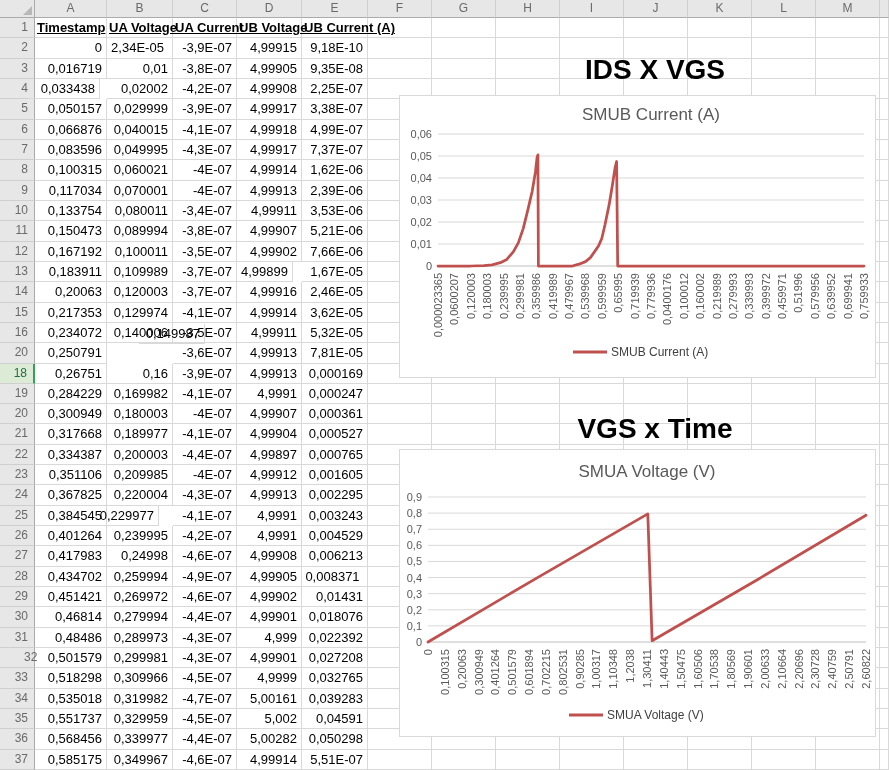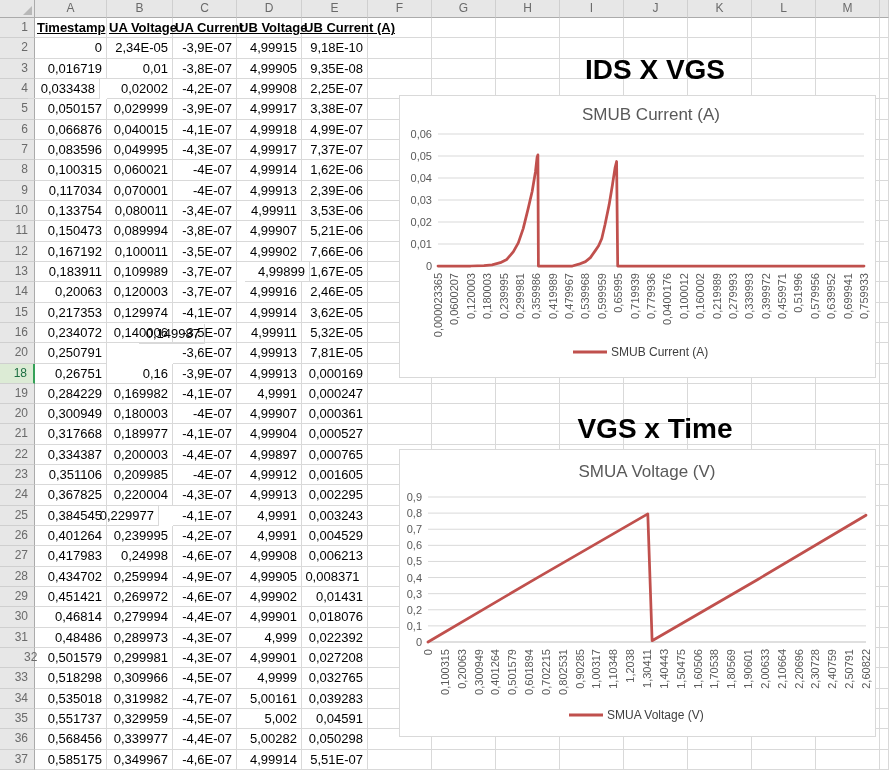--- a/index.html
+++ b/index.html
@@ -97,21 +97,21 @@
       <div class="cell" style="left: 368px; top: 18px; width: 64px; height: 20.3243px; line-height: 19.3243px;"></div>
       <div class="cell" style="left: 432px; top: 18px; width: 64px; height: 20.3243px; line-height: 19.3243px;"></div>
       <div class="cell" style="left: 496px; top: 18px; width: 64px; height: 20.3243px; line-height: 19.3243px;"></div>
       <div class="cell" style="left: 560px; top: 18px; width: 64px; height: 20.3243px; line-height: 19.3243px;"></div>
       <div class="cell" style="left: 624px; top: 18px; width: 64px; height: 20.3243px; line-height: 19.3243px;"></div>
       <div class="cell" style="left: 688px; top: 18px; width: 64px; height: 20.3243px; line-height: 19.3243px;"></div>
       <div class="cell" style="left: 752px; top: 18px; width: 64px; height: 20.3243px; line-height: 19.3243px;"></div>
       <div class="cell" style="left: 816px; top: 18px; width: 64px; height: 20.3243px; line-height: 19.3243px;"></div>
       <div class="cell" style="left: 880px; top: 18px; width: 9px; height: 20.3243px; line-height: 19.3243px;"></div>
       <div class="cell num" style="left: 35px; top: 38.3243px; width: 72px; height: 20.3243px; line-height: 19.3243px;">0</div>
-      <div class="cell num" style="left: 107px; top: 38.3243px; width: 66px; height: 20.3243px; line-height: 19.3243px;">2,34E-05</div>
+      <div class="cell num" style="left: 107px; top: 38.3243px; width: 66px; height: 20.3243px; line-height: 19.3243px; text-align: center;">2,34E-05</div>
       <div class="cell num" style="left: 173px; top: 38.3243px; width: 64px; height: 20.3243px; line-height: 19.3243px;">-3,9E-07</div>
       <div class="cell num" style="left: 237px; top: 38.3243px; width: 65px; height: 20.3243px; line-height: 19.3243px;">4,99915</div>
       <div class="cell num" style="left: 302px; top: 38.3243px; width: 66px; height: 20.3243px; line-height: 19.3243px;">9,18E-10</div>
       <div class="cell" style="left: 368px; top: 38.3243px; width: 64px; height: 20.3243px; line-height: 19.3243px;"></div>
       <div class="cell" style="left: 432px; top: 38.3243px; width: 64px; height: 20.3243px; line-height: 19.3243px;"></div>
       <div class="cell" style="left: 496px; top: 38.3243px; width: 64px; height: 20.3243px; line-height: 19.3243px;"></div>
       <div class="cell" style="left: 560px; top: 38.3243px; width: 64px; height: 20.3243px; line-height: 19.3243px;"></div>
       <div class="cell" style="left: 624px; top: 38.3243px; width: 64px; height: 20.3243px; line-height: 19.3243px;"></div>
       <div class="cell" style="left: 688px; top: 38.3243px; width: 64px; height: 20.3243px; line-height: 19.3243px;"></div>
       <div class="cell" style="left: 752px; top: 38.3243px; width: 64px; height: 20.3243px; line-height: 19.3243px;"></div>
@@ -253,21 +253,21 @@
       <div class="cell" style="left: 496px; top: 241.568px; width: 64px; height: 20.3243px; line-height: 19.3243px;"></div>
       <div class="cell" style="left: 560px; top: 241.568px; width: 64px; height: 20.3243px; line-height: 19.3243px;"></div>
       <div class="cell" style="left: 624px; top: 241.568px; width: 64px; height: 20.3243px; line-height: 19.3243px;"></div>
       <div class="cell" style="left: 688px; top: 241.568px; width: 64px; height: 20.3243px; line-height: 19.3243px;"></div>
       <div class="cell" style="left: 752px; top: 241.568px; width: 64px; height: 20.3243px; line-height: 19.3243px;"></div>
       <div class="cell" style="left: 816px; top: 241.568px; width: 64px; height: 20.3243px; line-height: 19.3243px;"></div>
       <div class="cell" style="left: 880px; top: 241.568px; width: 9px; height: 20.3243px; line-height: 19.3243px;"></div>
       <div class="cell num" style="left: 35px; top: 261.892px; width: 72px; height: 20.3243px; line-height: 19.3243px;">0,183911</div>
       <div class="cell num" style="left: 107px; top: 261.892px; width: 66px; height: 20.3243px; line-height: 19.3243px;">0,109989</div>
       <div class="cell num" style="left: 173px; top: 261.892px; width: 64px; height: 20.3243px; line-height: 19.3243px;">-3,7E-07</div>
-      <div class="cell num" style="left: 245px; top: 261.892px; width: 65px; height: 20.3243px; line-height: 19.3243px;">4,99899</div>
+      <div class="cell num" style="left: 228px; top: 261.892px; width: 65px; height: 20.3243px; line-height: 19.3243px;">4,99899</div>
       <div class="cell num" style="left: 302px; top: 261.892px; width: 66px; height: 20.3243px; line-height: 19.3243px;">1,67E-05</div>
       <div class="cell" style="left: 368px; top: 261.892px; width: 64px; height: 20.3243px; line-height: 19.3243px;"></div>
       <div class="cell" style="left: 432px; top: 261.892px; width: 64px; height: 20.3243px; line-height: 19.3243px;"></div>
       <div class="cell" style="left: 496px; top: 261.892px; width: 64px; height: 20.3243px; line-height: 19.3243px;"></div>
       <div class="cell" style="left: 560px; top: 261.892px; width: 64px; height: 20.3243px; line-height: 19.3243px;"></div>
       <div class="cell" style="left: 624px; top: 261.892px; width: 64px; height: 20.3243px; line-height: 19.3243px;"></div>
       <div class="cell" style="left: 688px; top: 261.892px; width: 64px; height: 20.3243px; line-height: 19.3243px;"></div>
       <div class="cell" style="left: 752px; top: 261.892px; width: 64px; height: 20.3243px; line-height: 19.3243px;"></div>
       <div class="cell" style="left: 816px; top: 261.892px; width: 64px; height: 20.3243px; line-height: 19.3243px;"></div>
       <div class="cell" style="left: 880px; top: 261.892px; width: 9px; height: 20.3243px; line-height: 19.3243px;"></div>

